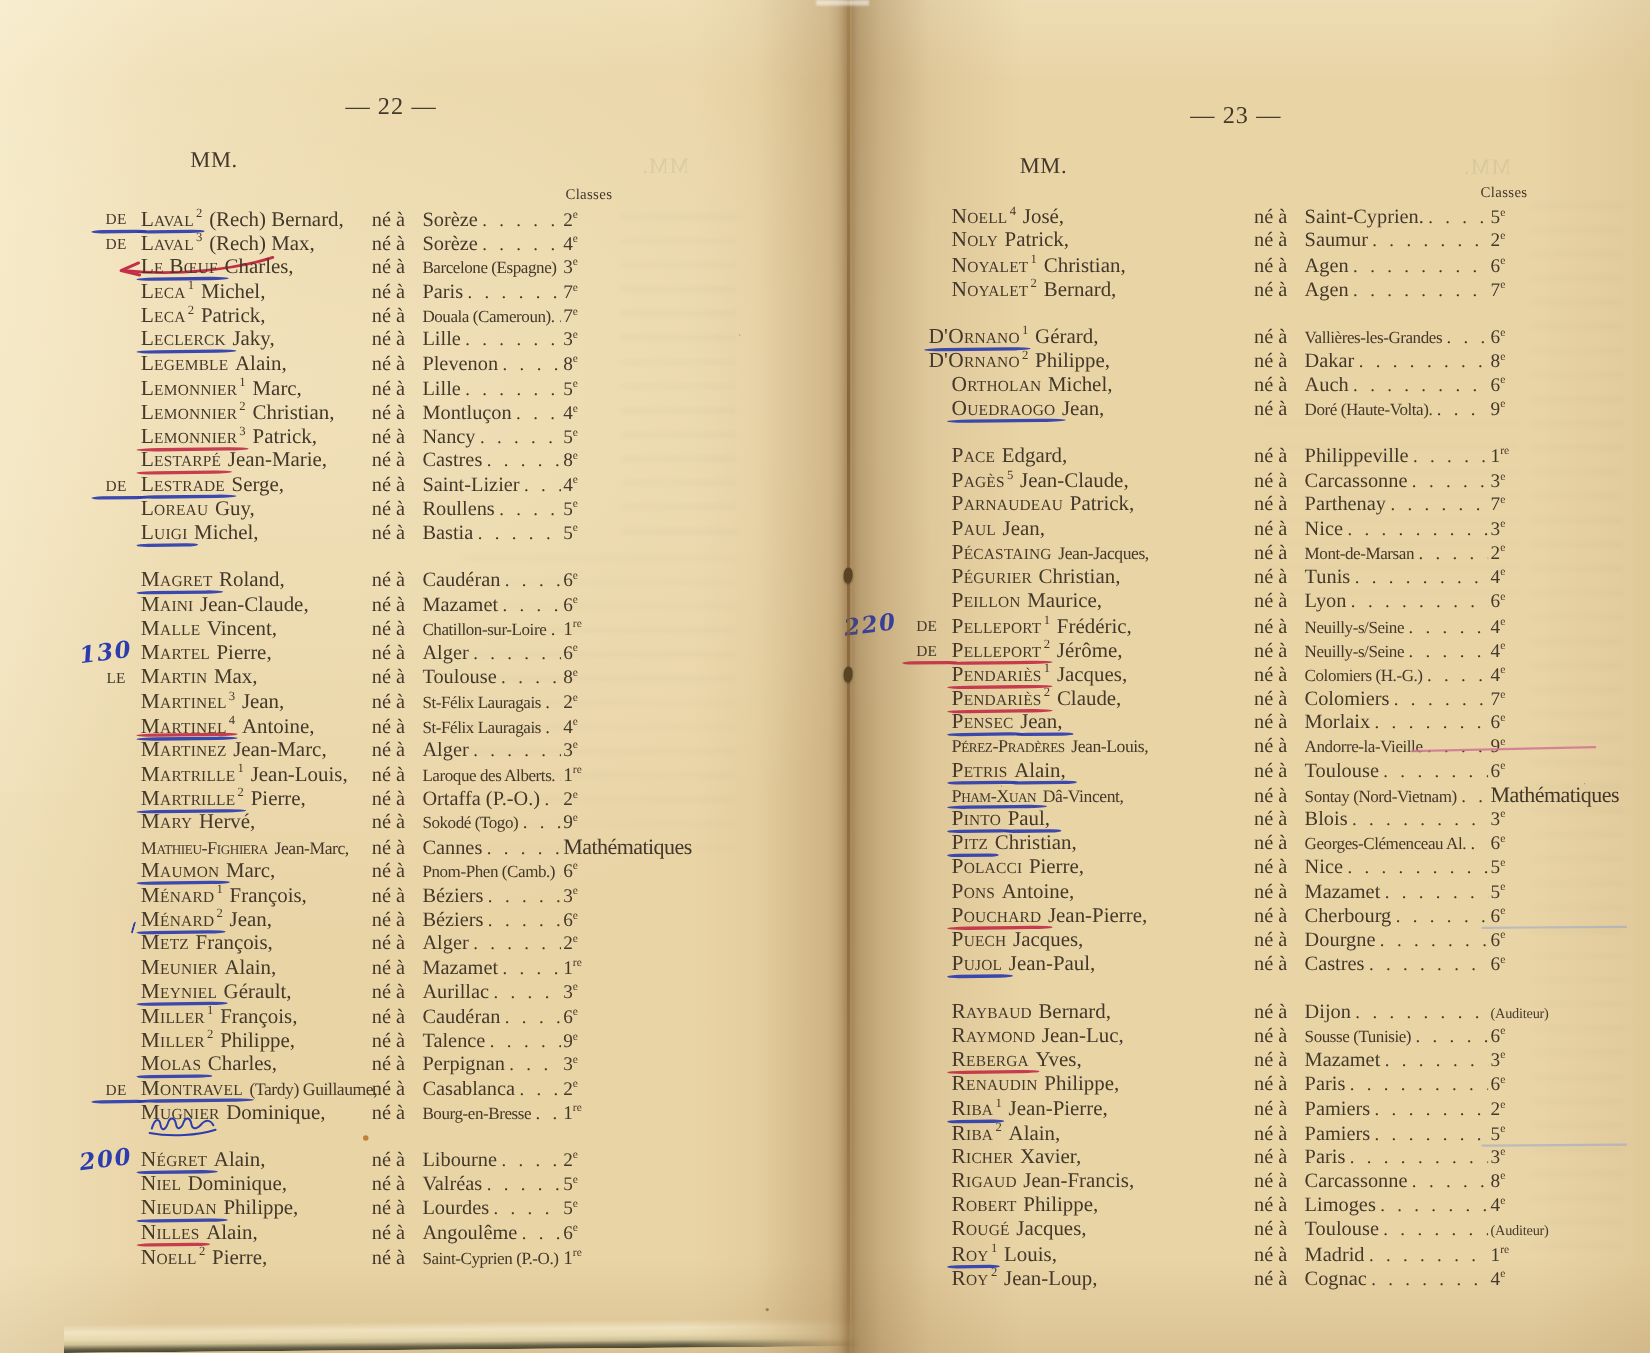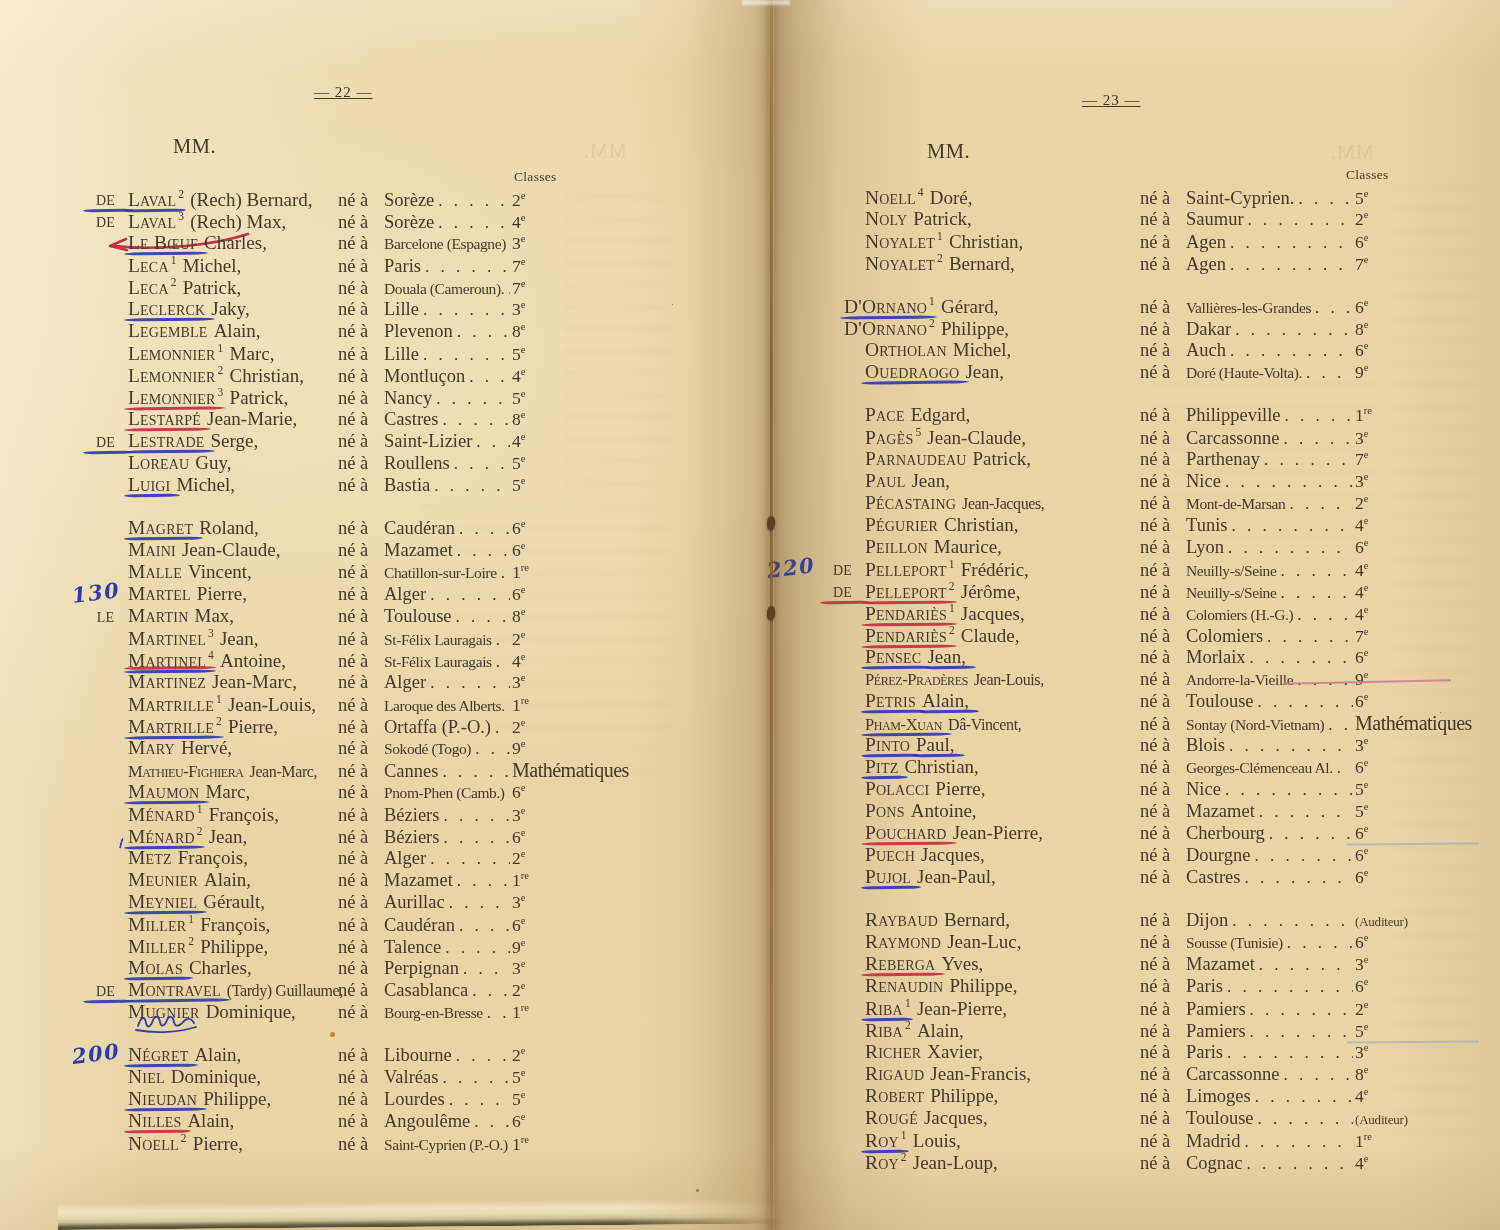--- a/index.html
+++ b/index.html
@@ -36,21 +36,21 @@
   .ghost-mm{position:absolute;color:#8f8e74;opacity:.16;transform:scaleX(-1);
     font-size:20px;filter:blur(.6px);letter-spacing:1px;}
   .ghostcol{position:absolute;background:repeating-linear-gradient(180deg, rgba(100,115,85,.5) 0 4px, transparent 4px 22px);filter:blur(2.2px);}
   .g1{left:565px;top:195px;width:105px;height:300px;opacity:.09;}
   .g2{left:420px;top:505px;width:250px;height:275px;opacity:.07;}
   .g3{left:1392px;top:185px;width:84px;height:950px;opacity:.08;}
   .g4{left:1150px;top:382px;width:230px;height:160px;opacity:.05;}
   .speck{position:absolute;left:330px;top:1032px;width:5px;height:5px;border-radius:50%;background:#c28136;
     box-shadow:365px 156px 0 -1px #9d7f52, 578px -320px 0 -2px #9a7a4c, 1108px -322px 0 -2px #93744a, 340px -730px 0 -2px #8f7448;}
   
-  .pagenum{position:absolute;font-size:15px;letter-spacing:1px;text-decoration:underline;}
+  .pagenum{position:absolute;font-size:22px;letter-spacing:1px;}
   .pn-left{left:314px;top:84px;}
   .pn-right{left:1062px;top:92px;margin-left:20px;}
   .mmlabel{position:absolute;font-size:20.5px;letter-spacing:.5px;}
   .mm-left{left:173px;top:135px;}
   .mm-right{left:927px;top:140px;}
   .classes-h{position:absolute;font-size:13.5px;letter-spacing:.3px;}
   .ch-left{left:514px;top:169px;}
   .ch-right{left:1346px;top:167px;}
   
   .rows{position:absolute;}
@@ -512,21 +512,21 @@
             <span class="place cond-p">Saint-Cyprien (P.-O.)</span>
             <span class="leader"></span>
           </span>
           <span class="cls">1<sup>re</sup></span>
         </div>
       </div>
     </div>
   <div class="rows rows-right" id="rows-right">
       <div class="group">
         <div class="row">
-          <span class="namewrap"><span class="sur">Noell</span><sup class="supn">4</sup><span class="given">Doré,</span></span>
+          <span class="namewrap"><span class="sur">Noell</span><sup class="supn">4</sup><span class="given">José,</span></span>
           <span class="ne">né à</span>
           <span class="placewrap">
             <span class="place">Saint-Cyprien.</span>
             <span class="leader"></span>
           </span>
           <span class="cls">5<sup>e</sup></span>
         </div>
         <div class="row">
           <span class="namewrap"><span class="sur">Noly</span><span class="given">Patrick,</span></span>
           <span class="ne">né à</span>

